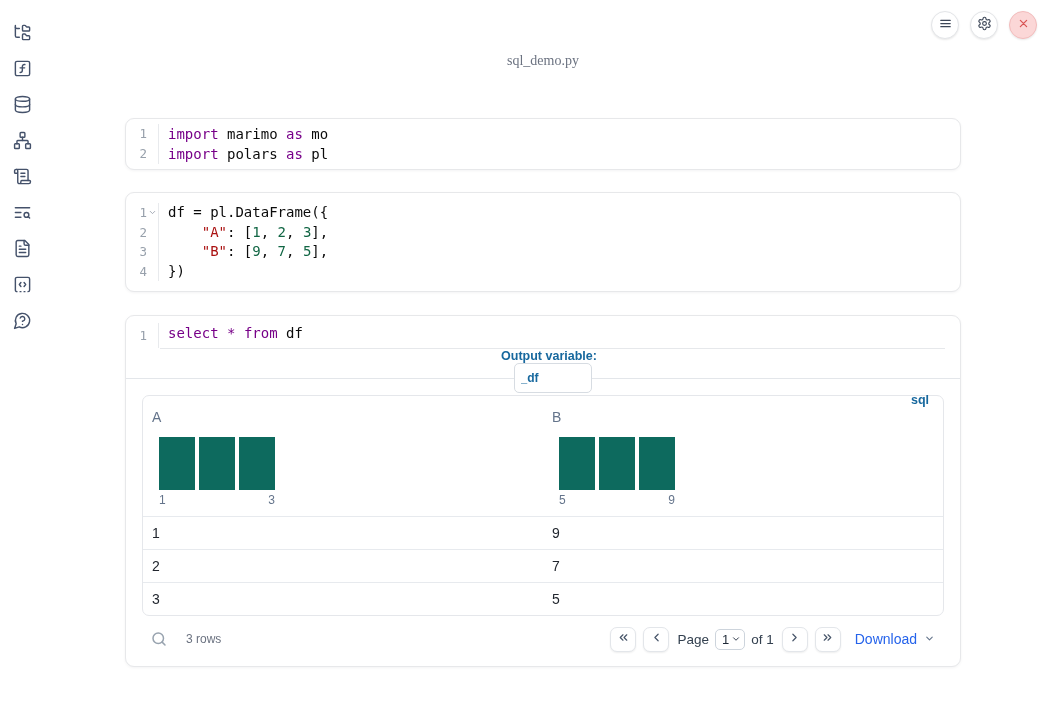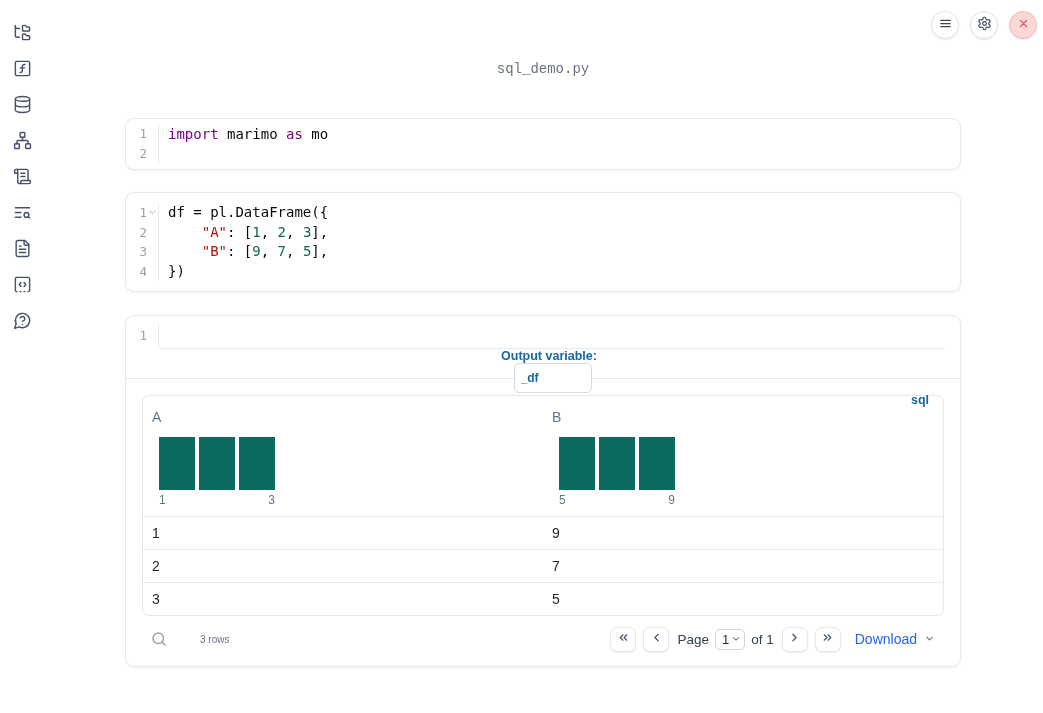--- a/index.html
+++ b/index.html
@@ -31,22 +31,22 @@
     display:flex; align-items:center; justify-content:center;
     color:#3c4657; cursor:pointer;
   }
   .circle-btn svg { width:15px; height:15px; }
   .circle-btn.close {
     background:var(--closebg,#fbd7d7); border-color:#f3bcbc; color:var(--closefg,#d95454);
   }
 
   
   .nb-title {
-    position:absolute; left:125px; top:61px; width:836px;
-    text-align:center; font-family:Liberation Mono, monospace;
+    position:absolute; left:125px; top:53px; width:836px;
+    text-align:center; font-family:Liberation Serif, serif;
     font-size:14px; color:#6b7280;
   }
 
   
   .cell {
     position:absolute; left:125px; width:836px;
     background:#fff; border:1px solid #e7e8ea; border-radius:9px;
     box-shadow:0 1px 3px rgba(15,23,42,.05);
   }
   .cell-imports { top:118px; height:52px; padding-top:5px; }
@@ -100,21 +100,21 @@
   .hist-bars { display:flex; gap:4px; height:53px; align-items:flex-end; }
   .bar { width:36px; height:53px; background:var(--bar,#0d6a5e); }
   .hist-labels { display:flex; justify-content:space-between; margin-top:3px; font-size:12px; color:#64748b; }
   .trow { display:grid; grid-template-columns:400px 1fr; height:33px; border-top:1px solid #e7eaee; align-items:center; }
   .tcell { padding-left:9px; font-size:14px; color:#21262e; }
 
   
   .table-footer { display:flex; align-items:center; height:34px; margin-top:6px; }
   .search-icon { margin-left:8px; width:18px; height:18px; color:#98a3af; cursor:pointer; }
   .search-icon svg { width:18px; height:18px; }
-  .row-count { margin-left:32px; font-size:10px; color:#6b7280; }
+  .row-count { margin-left:18px; font-size:12px; color:#6b7280; }
   .pager { margin-left:auto; display:flex; align-items:center;padding-left:45px; }
   .pg-btn {
     width:26px; height:25px; border:1px solid #e3e6ea; border-radius:7px; background:#fff;
     box-shadow:0 1px 2px rgba(0,0,0,.07);
     display:flex; align-items:center; justify-content:center; color:#475569; cursor:pointer;
   }
   .pg-btn svg { width:13px; height:13px; }
   .pg-btn + .pg-btn { margin-left:7px; }
   .page-label { margin:0 6px 0 8px; font-size:13.5px; color:#33404f; }
   .page-select {
@@ -236,20 +236,21 @@
         <span class="lnum">1</span>
         <span class="fold"></span>
       </div>
     <div class="code"><span class="kw">import</span><span> marimo </span><span class="kw">as</span><span> mo</span></div>
   </div>
   <div class="cline">
     <div class="gutter">
         <span class="lnum">2</span>
         <span class="fold"></span>
       </div>
+    <div class="code"><span class="kw">import</span><span> polars </span><span class="kw">as</span><span> pl</span></div>
   </div>
 </div>
 
 <div class="cell cell-df">
   <div class="cline">
     <div class="gutter">
         <span class="lnum">1</span>
         <span class="fold">
           <svg viewBox="0 0 24 24" fill="none" stroke="currentColor" stroke-width="2.4" stroke-linecap="round" stroke-linejoin="round">
             <path d="m6 9 6 6 6-6"></path>
@@ -280,20 +281,21 @@
     <div class="code"><span>})</span></div>
   </div>
 </div>
 
 <div class="cell cell-sql">
   <div class="cline sql-code-row">
     <div class="gutter">
         <span class="lnum">1</span>
         <span class="fold"></span>
       </div>
+    <div class="code"><span class="kw">select</span><span> </span><span class="kw">*</span><span> </span><span class="kw">from</span><span> df</span></div>
   </div>
   <div class="sql-divider"></div>
 
   <div class="outvar-row">
     <span class="outvar-label">Output variable:</span>
     <input class="outvar-input" value="_df" style="">
     <span class="lang-badge">sql</span>
   </div>
 
   <div class="output-area">

